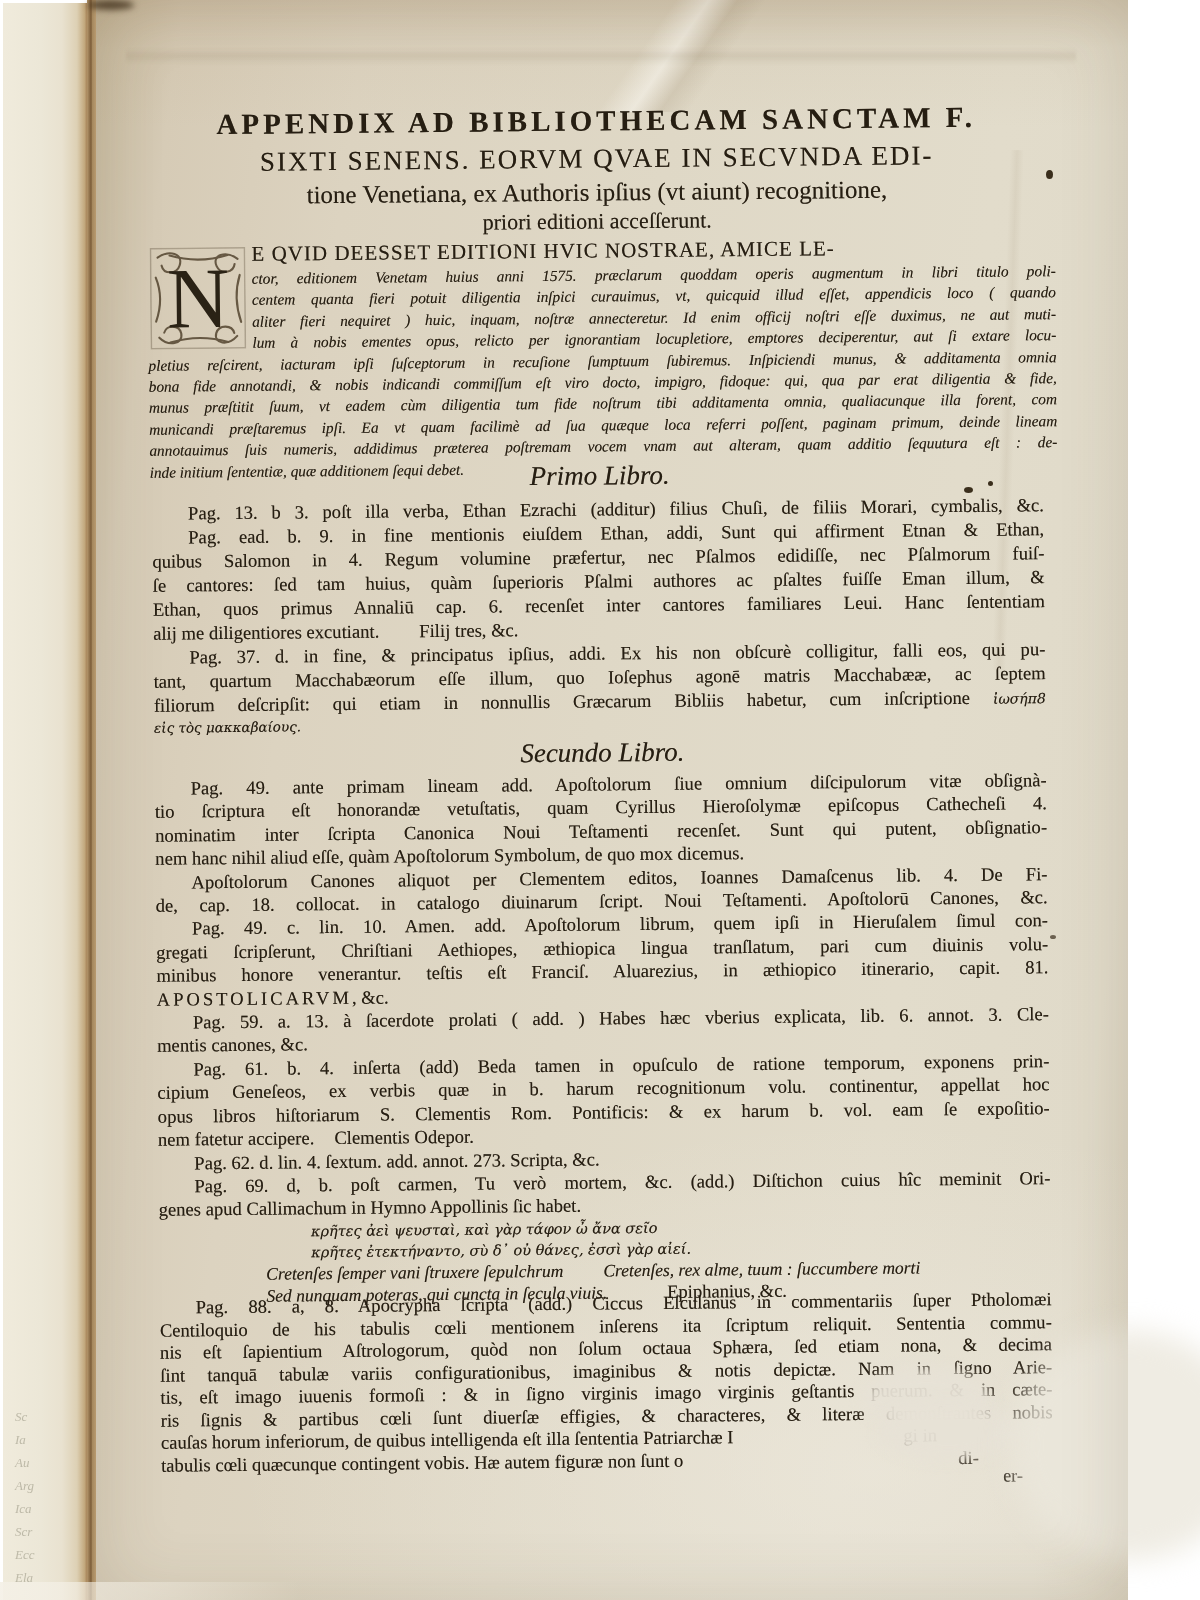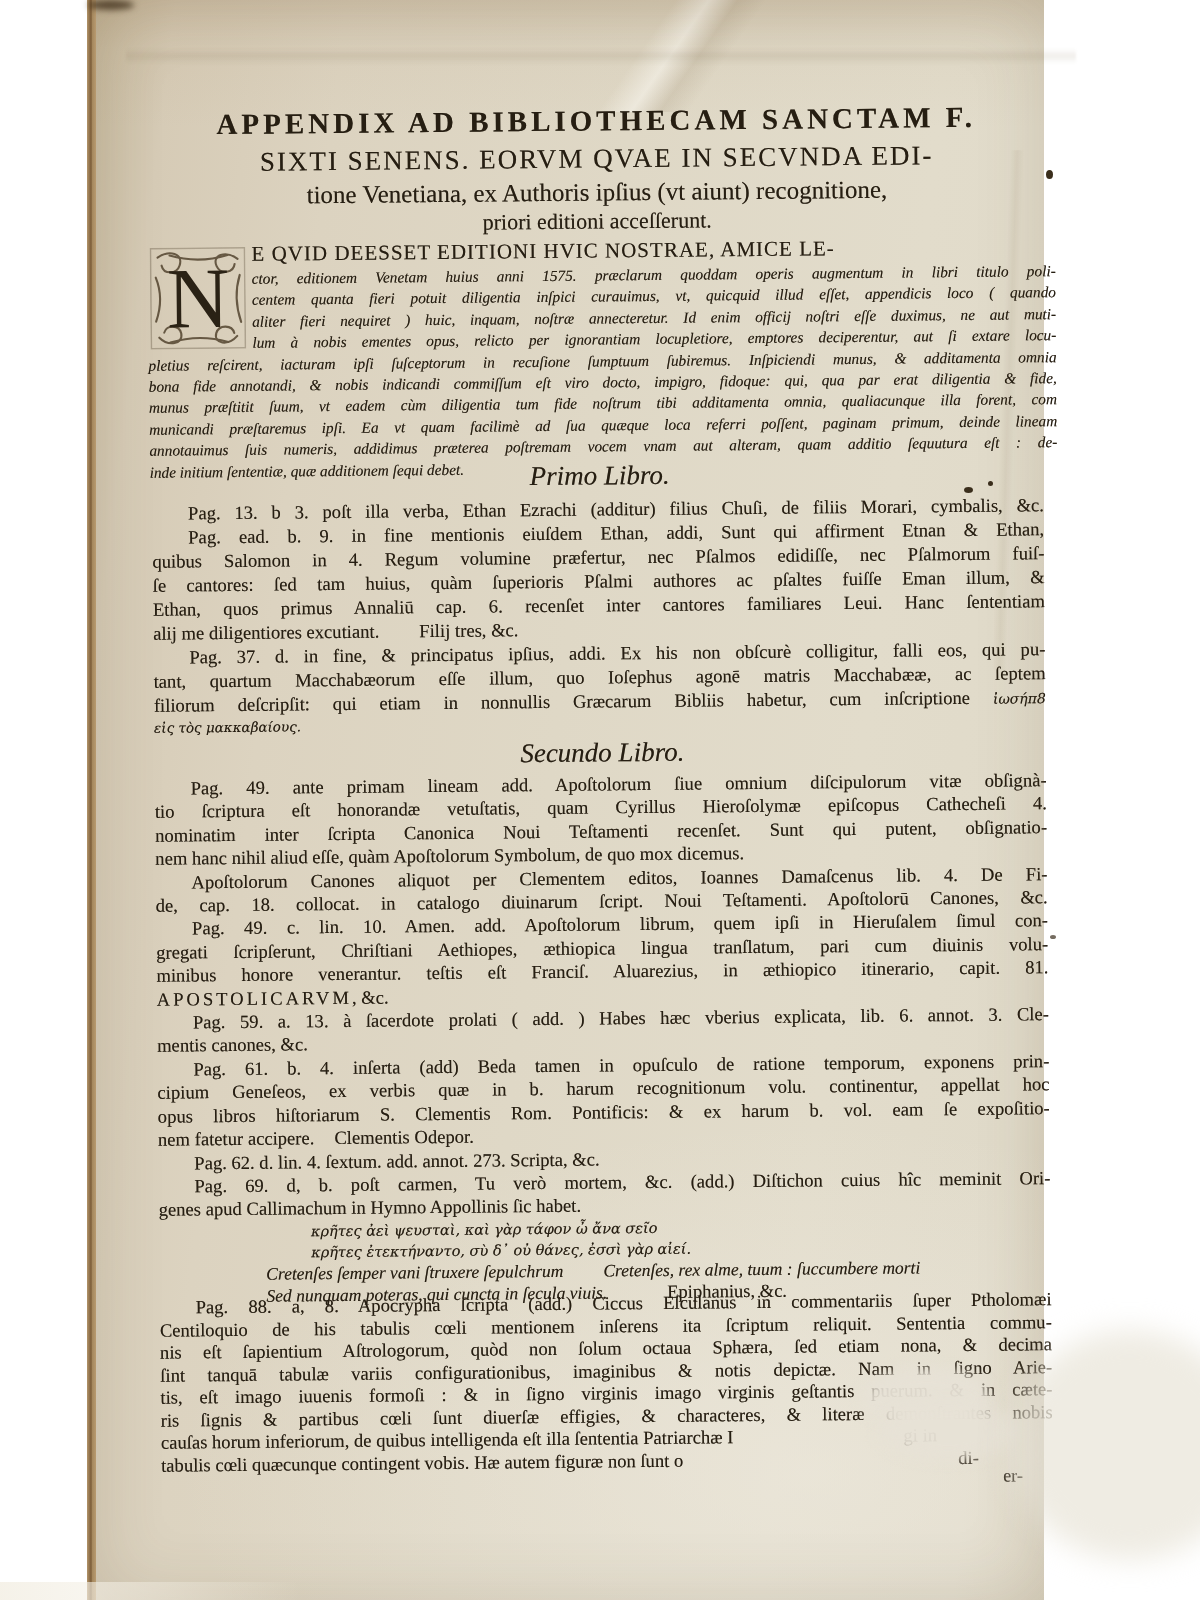--- a/index.html
+++ b/index.html
@@ -15,21 +15,21 @@
   }
   
   #gutter{
     left:87px;top:0;width:9px;height:1600px;
     background:linear-gradient(90deg,#b3956a 0%,#7b5c38 45%,#a08softwarenone 60%,#b89a6f 100%);
     background:linear-gradient(90deg,#b3956a 0%,#7b5c38 45%,#a5츠8a5e 60%,#b89a6f 100%);
     background:linear-gradient(90deg,#b3956a 0%,#7b5c38 45%,#a5885e 60%,#b89a6f 100%);
   }
   
   #page{
-    left:96px;top:0;width:948px;height:1600px;
+    left:96px;top:0;width:1032px;height:1600px;
     background:
       radial-gradient(ellipse 900px 500px at 75% 92%, rgba(240,236,226,.55), rgba(240,236,226,0) 70%),
       linear-gradient(180deg, rgba(165,135,95,.22) 0%, rgba(165,135,95,.06) 3%, rgba(0,0,0,0) 8%),
       linear-gradient(97deg,#c8bba0 0%,#d6cbb6 7%,#dcd3c0 22%,#dfd8c6 48%,#e2dccb 75%,#e0dac9 92%,#d8d0bc 100%);
   }
   #page:after{content:"";position:absolute;inset:0;box-shadow:inset 0 0 70px rgba(95,75,45,.16);pointer-events:none;}
   .crease{pointer-events:none;}
   #crease1{left:420px;top:-8px;width:330px;height:120px;
     background:linear-gradient(125deg,rgba(255,255,255,0) 40%,rgba(252,250,244,.5) 48%,rgba(120,98,66,.12) 55%,rgba(255,255,255,0) 62%);}
   #crease2{left:30px;top:48px;width:950px;height:16px;
@@ -96,20 +96,32 @@
   .cw{padding-left:842px;font-size:18px;margin-top:-4px;}
   
   #text .line, .heading, #title .line{text-shadow:0 0 .5px rgba(38,30,18,.55);}
   svg text{font-family:"Liberation Serif",serif;}
 </style>
 </head>
 <body>
 
 <div id="photo">
 
+  <div class="b" id="leftpage">
+    <div class="b" id="ghostcol">
+        <div class="line">Sc</div>
+        <div class="line">Ia</div>
+        <div class="line">Au</div>
+        <div class="line">Arg</div>
+        <div class="line">Ica</div>
+        <div class="line">Scr</div>
+        <div class="line">Ecc</div>
+        <div class="line">Ela</div>
+      </div>
+  </div>
 
   <div class="b" id="gutter"></div>
 
   <div class="b" id="page">
 
     <div class="b crease" id="crease1"></div>
     <div class="b crease" id="crease2"></div>
     <div class="b crease" id="crease3"></div>
 
     <div class="b" id="text">

